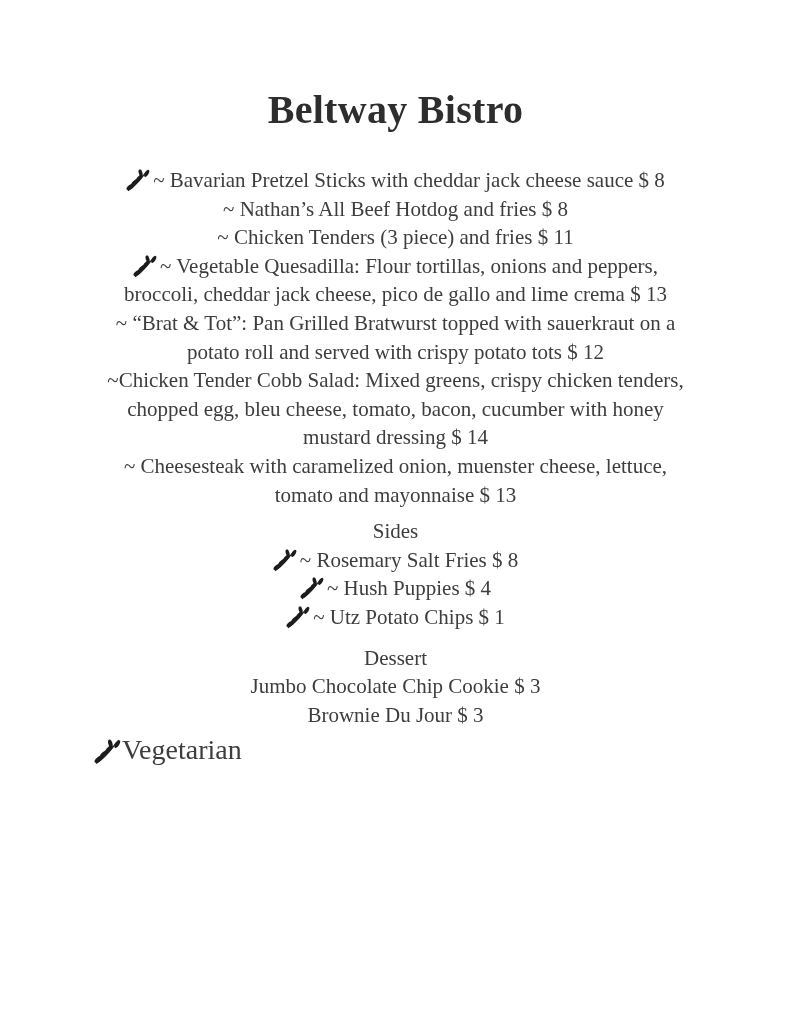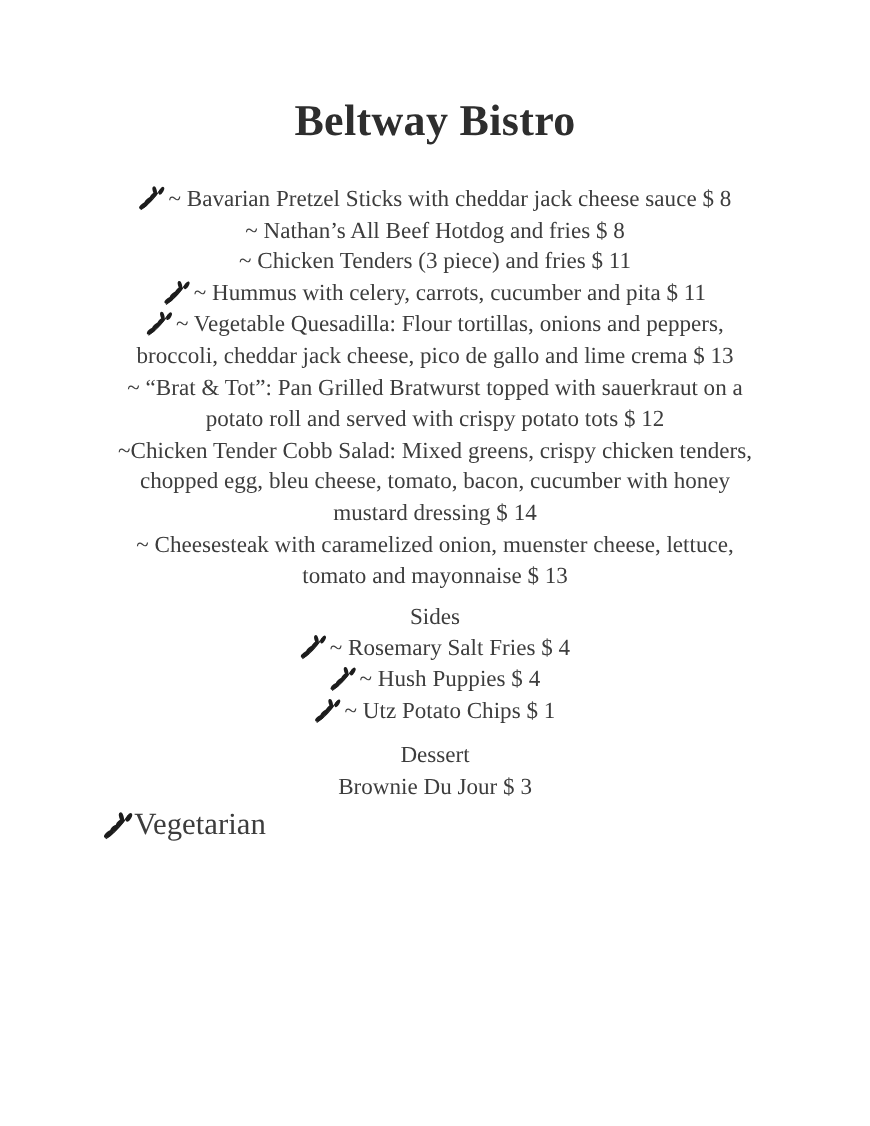--- a/index.html
+++ b/index.html
@@ -76,30 +76,20 @@
         <div class="menu-line"><span class="item-text">~ Chicken Tenders (3 piece) and fries $ 11</span></div>
         <div class="menu-line"><span class="leaf"><svg viewBox="0 0 26 24" aria-hidden="true">
               <g fill="currentColor">
                 <path d="M2.2 23.2 C6.5 20.5 12.5 15 17.5 8.5 L21.5 3.2 20.6 2.6 16.6 7.9 C11.8 14.2 6.2 19.6 1.7 22.3 Z"></path>
                 <ellipse cx="4.6" cy="18.6" rx="4.8" ry="2.2" transform="rotate(-36 4.6 18.6)"></ellipse>
                 <ellipse cx="9.4" cy="13.8" rx="4.6" ry="2.1" transform="rotate(-40 9.4 13.8)"></ellipse>
                 <ellipse cx="14" cy="9.2" rx="4.2" ry="2" transform="rotate(-44 14 9.2)"></ellipse>
                 <ellipse cx="15.2" cy="4.2" rx="1.9" ry="3.9" transform="rotate(-16 15.2 4.2)"></ellipse>
                 <ellipse cx="21.6" cy="4.6" rx="1.9" ry="4.1" transform="rotate(30 21.6 4.6)"></ellipse>
               </g>
-            </svg></span><span class="item-text">~ Hummus with celery, carrots, cucumber and pita $ 11</span></div>
-        <div class="menu-line"><span class="leaf"><svg viewBox="0 0 26 24" aria-hidden="true">
-              <g fill="currentColor">
-                <path d="M2.2 23.2 C6.5 20.5 12.5 15 17.5 8.5 L21.5 3.2 20.6 2.6 16.6 7.9 C11.8 14.2 6.2 19.6 1.7 22.3 Z"></path>
-                <ellipse cx="4.6" cy="18.6" rx="4.8" ry="2.2" transform="rotate(-36 4.6 18.6)"></ellipse>
-                <ellipse cx="9.4" cy="13.8" rx="4.6" ry="2.1" transform="rotate(-40 9.4 13.8)"></ellipse>
-                <ellipse cx="14" cy="9.2" rx="4.2" ry="2" transform="rotate(-44 14 9.2)"></ellipse>
-                <ellipse cx="15.2" cy="4.2" rx="1.9" ry="3.9" transform="rotate(-16 15.2 4.2)"></ellipse>
-                <ellipse cx="21.6" cy="4.6" rx="1.9" ry="4.1" transform="rotate(30 21.6 4.6)"></ellipse>
-              </g>
             </svg></span><span class="item-text">~ Vegetable Quesadilla: Flour tortillas, onions and peppers,
 broccoli, cheddar jack cheese, pico de gallo and lime crema $ 13</span></div>
         <div class="menu-line"><span class="item-text">~ “Brat &amp; Tot”: Pan Grilled Bratwurst topped with sauerkraut on a
 potato roll and served with crispy potato tots $ 12</span></div>
         <div class="menu-line"><span class="item-text">~Chicken Tender Cobb Salad: Mixed greens, crispy chicken tenders,
 chopped egg, bleu cheese, tomato, bacon, cucumber with honey
 mustard dressing $ 14</span></div>
         <div class="menu-line"><span class="item-text">~ Cheesesteak with caramelized onion, muenster cheese, lettuce,
 tomato and mayonnaise $ 13</span></div>
       </div>
@@ -110,21 +100,21 @@
     <div>
         <div class="menu-line"><span class="leaf"><svg viewBox="0 0 26 24" aria-hidden="true">
               <g fill="currentColor">
                 <path d="M2.2 23.2 C6.5 20.5 12.5 15 17.5 8.5 L21.5 3.2 20.6 2.6 16.6 7.9 C11.8 14.2 6.2 19.6 1.7 22.3 Z"></path>
                 <ellipse cx="4.6" cy="18.6" rx="4.8" ry="2.2" transform="rotate(-36 4.6 18.6)"></ellipse>
                 <ellipse cx="9.4" cy="13.8" rx="4.6" ry="2.1" transform="rotate(-40 9.4 13.8)"></ellipse>
                 <ellipse cx="14" cy="9.2" rx="4.2" ry="2" transform="rotate(-44 14 9.2)"></ellipse>
                 <ellipse cx="15.2" cy="4.2" rx="1.9" ry="3.9" transform="rotate(-16 15.2 4.2)"></ellipse>
                 <ellipse cx="21.6" cy="4.6" rx="1.9" ry="4.1" transform="rotate(30 21.6 4.6)"></ellipse>
               </g>
-            </svg></span><span class="item-text">~ Rosemary Salt Fries $ 4</span></div>
+            </svg></span><span class="item-text">~ Rosemary Salt Fries $ 8</span></div>
         <div class="menu-line"><span class="leaf"><svg viewBox="0 0 26 24" aria-hidden="true">
               <g fill="currentColor">
                 <path d="M2.2 23.2 C6.5 20.5 12.5 15 17.5 8.5 L21.5 3.2 20.6 2.6 16.6 7.9 C11.8 14.2 6.2 19.6 1.7 22.3 Z"></path>
                 <ellipse cx="4.6" cy="18.6" rx="4.8" ry="2.2" transform="rotate(-36 4.6 18.6)"></ellipse>
                 <ellipse cx="9.4" cy="13.8" rx="4.6" ry="2.1" transform="rotate(-40 9.4 13.8)"></ellipse>
                 <ellipse cx="14" cy="9.2" rx="4.2" ry="2" transform="rotate(-44 14 9.2)"></ellipse>
                 <ellipse cx="15.2" cy="4.2" rx="1.9" ry="3.9" transform="rotate(-16 15.2 4.2)"></ellipse>
                 <ellipse cx="21.6" cy="4.6" rx="1.9" ry="4.1" transform="rotate(30 21.6 4.6)"></ellipse>
               </g>
             </svg></span><span class="item-text">~ Hush Puppies $ 4</span></div>
@@ -137,20 +127,21 @@
                 <ellipse cx="15.2" cy="4.2" rx="1.9" ry="3.9" transform="rotate(-16 15.2 4.2)"></ellipse>
                 <ellipse cx="21.6" cy="4.6" rx="1.9" ry="4.1" transform="rotate(30 21.6 4.6)"></ellipse>
               </g>
             </svg></span><span class="item-text">~ Utz Potato Chips $ 1</span></div>
       </div>
   </section>
 
   <section class="gap2">
     <div class="section-heading">Dessert</div>
     <div>
+        <div class="menu-line"><span class="item-text">Jumbo Chocolate Chip Cookie $ 3</span></div>
         <div class="menu-line"><span class="item-text">Brownie Du Jour $ 3</span></div>
       </div>
   </section>
 
   <div class="legend"><span class="leaf legend-leaf leaf-slot"><svg viewBox="0 0 26 24" aria-hidden="true">
           <g fill="currentColor">
             <path d="M2.2 23.2 C6.5 20.5 12.5 15 17.5 8.5 L21.5 3.2 20.6 2.6 16.6 7.9 C11.8 14.2 6.2 19.6 1.7 22.3 Z"></path>
             <ellipse cx="4.6" cy="18.6" rx="4.8" ry="2.2" transform="rotate(-36 4.6 18.6)"></ellipse>
             <ellipse cx="9.4" cy="13.8" rx="4.6" ry="2.1" transform="rotate(-40 9.4 13.8)"></ellipse>
             <ellipse cx="14" cy="9.2" rx="4.2" ry="2" transform="rotate(-44 14 9.2)"></ellipse>

